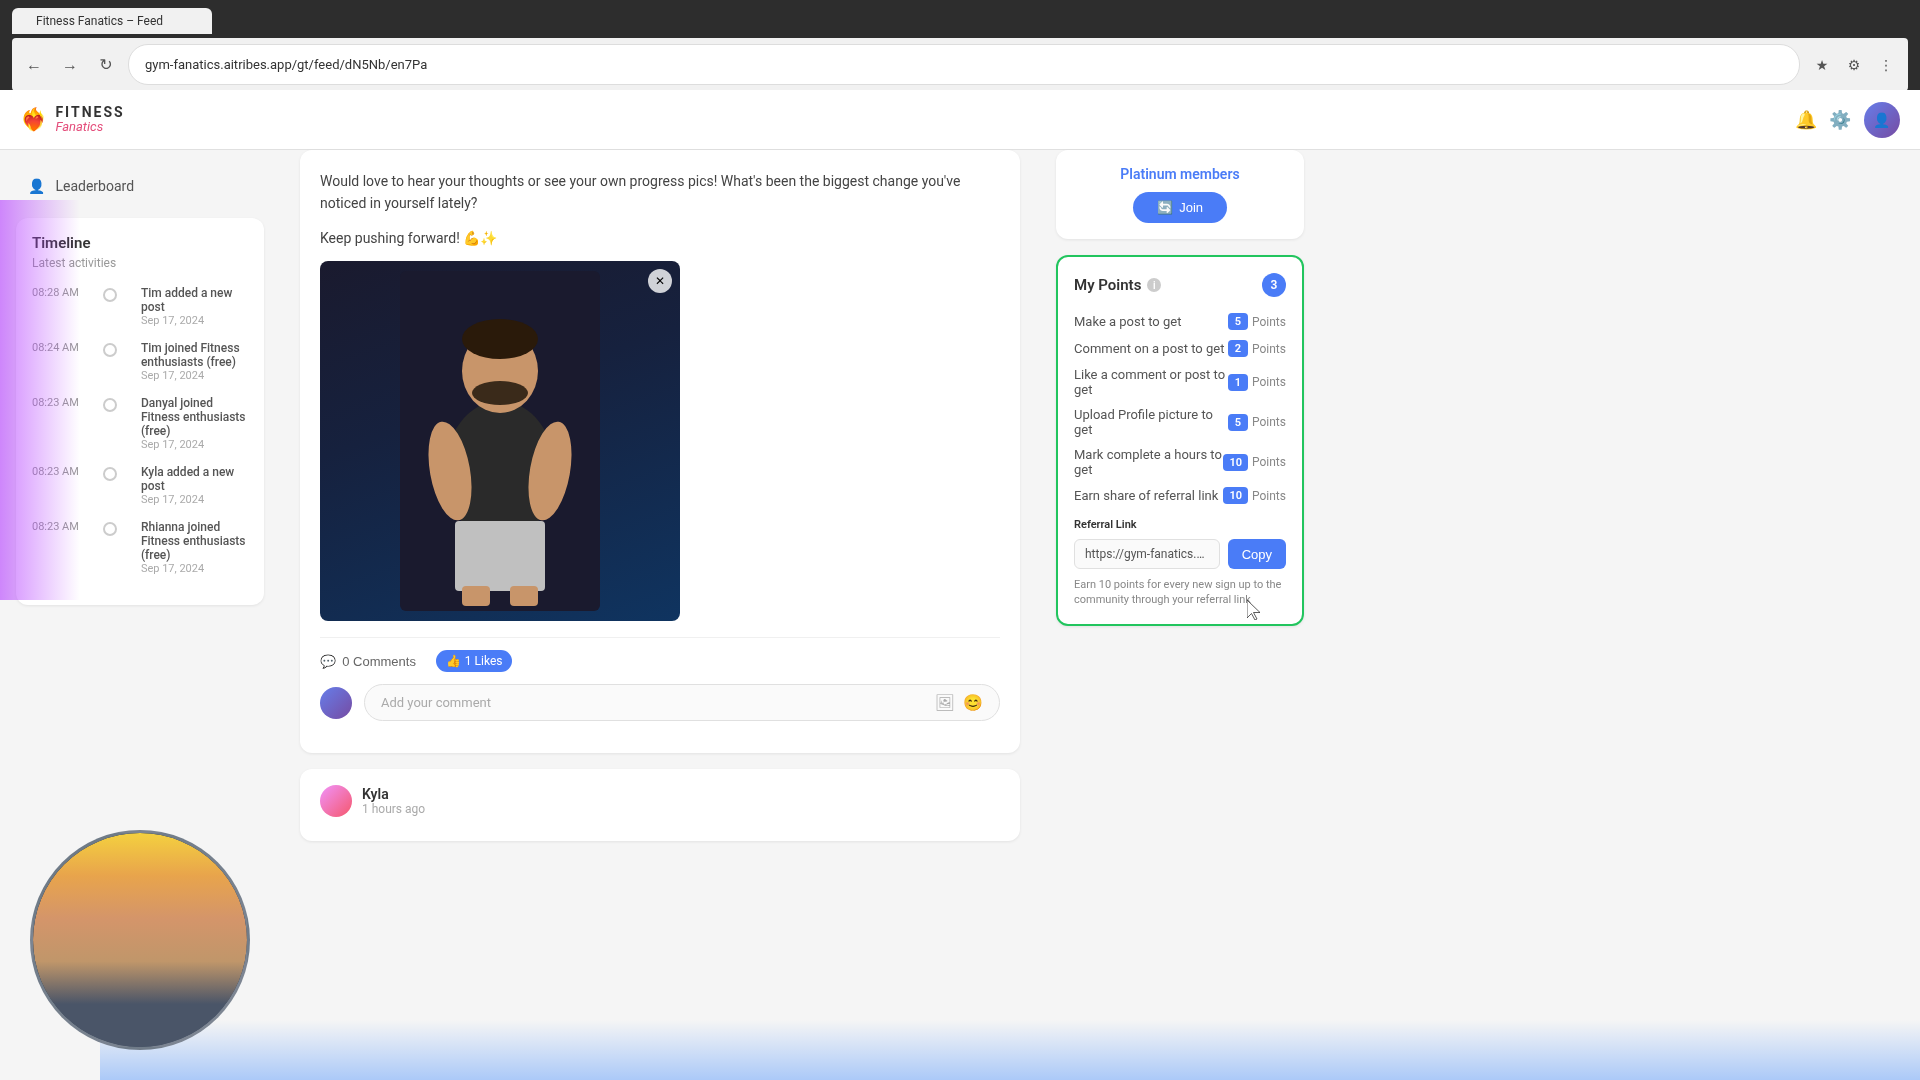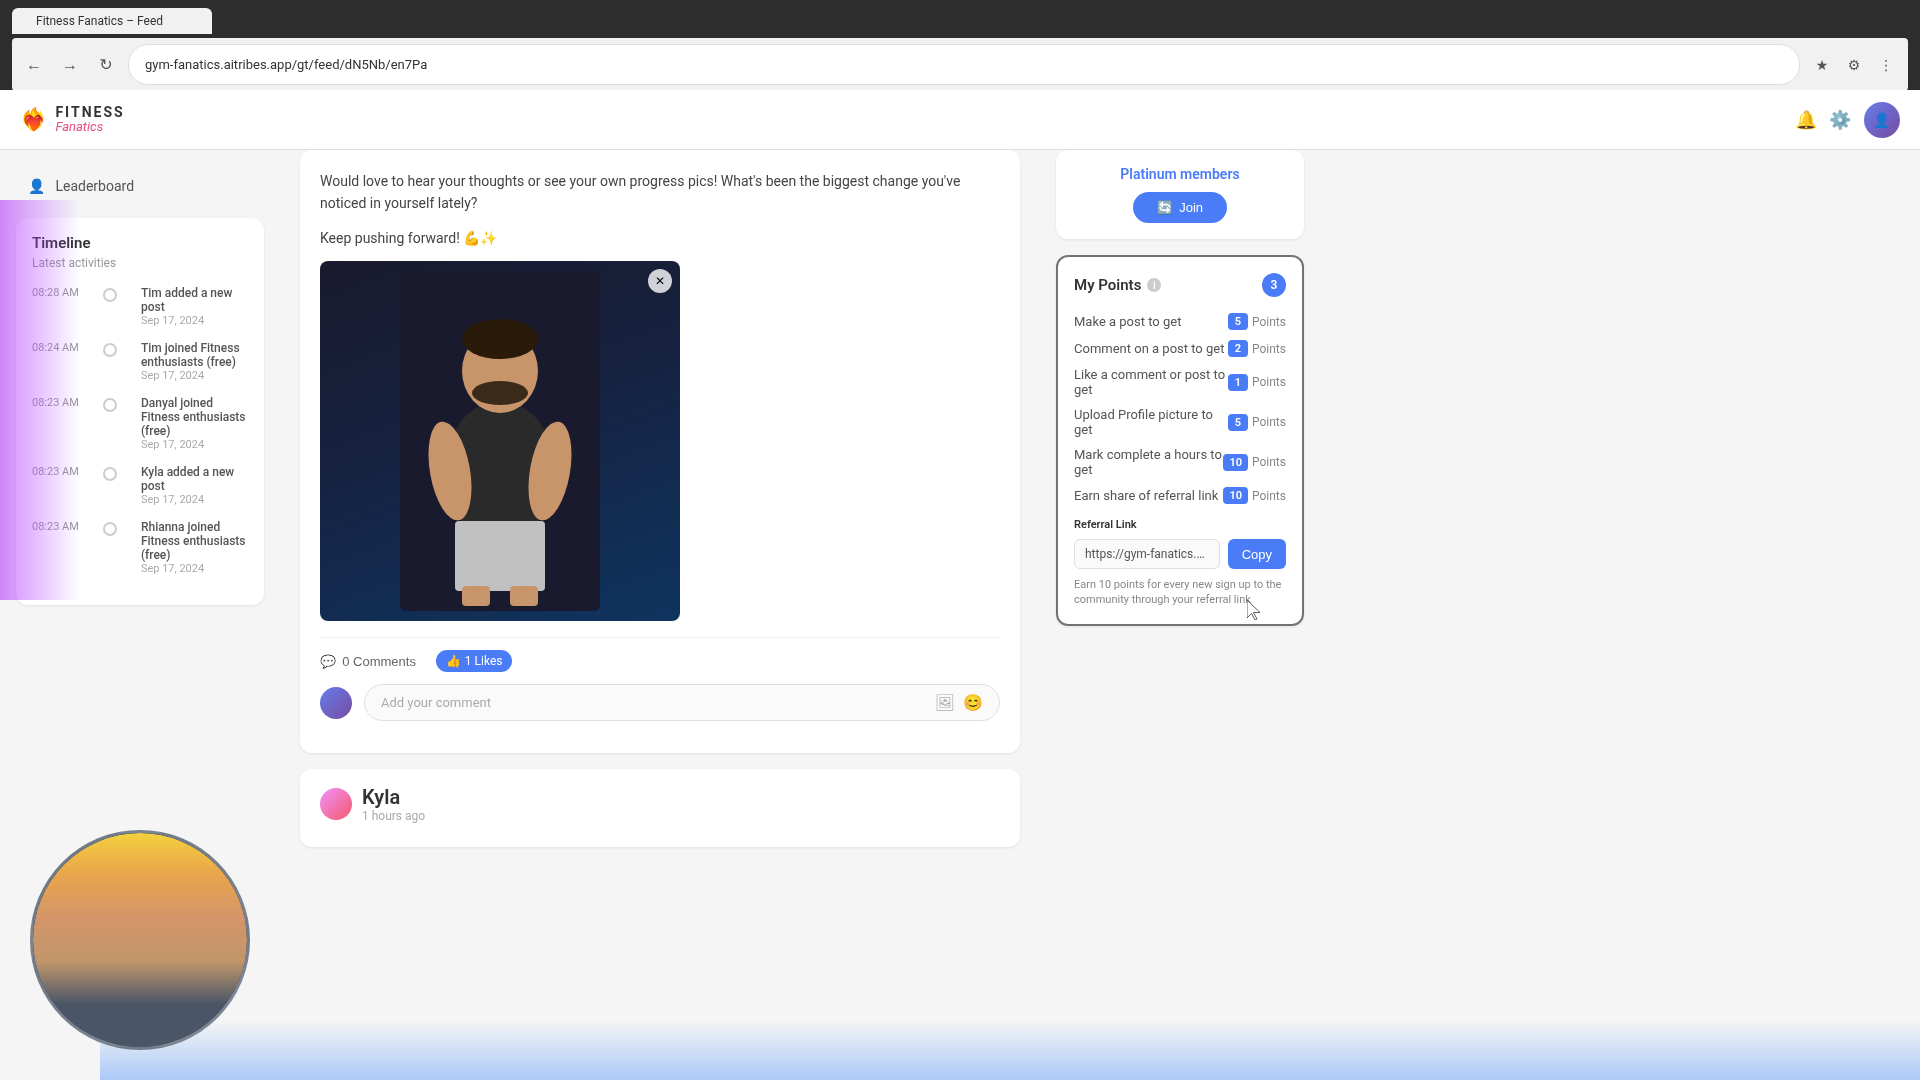--- a/index.html
+++ b/index.html
@@ -357,21 +357,21 @@
       gap: 10px;
       margin-bottom: 8px;
     }
     .next-post-avatar {
       width: 32px;
       height: 32px;
       border-radius: 50%;
       background: linear-gradient(135deg, #f093fb, #f5576c);
     }
     .next-post-name {
-      font-size: 20px;
+      font-size: 14px;
       font-weight: 600;
       color: #333;
     }
     .next-post-time {
       font-size: 12px;
       color: #aaa;
     }
 
     
     .right-sidebar {
@@ -407,21 +407,21 @@
       align-items: center;
       gap: 6px;
     }
 
     
     .points-card {
       background: white;
       border-radius: 12px;
       padding: 16px;
       box-shadow: 0 1px 3px rgba(0,0,0,0.08);
-      border: 2px solid #737373;
+      border: 2px solid #22c55e;
     }
     .points-header {
       display: flex;
       align-items: center;
       justify-content: space-between;
       margin-bottom: 16px;
     }
     .points-title {
       font-size: 15px;
       font-weight: 600;

